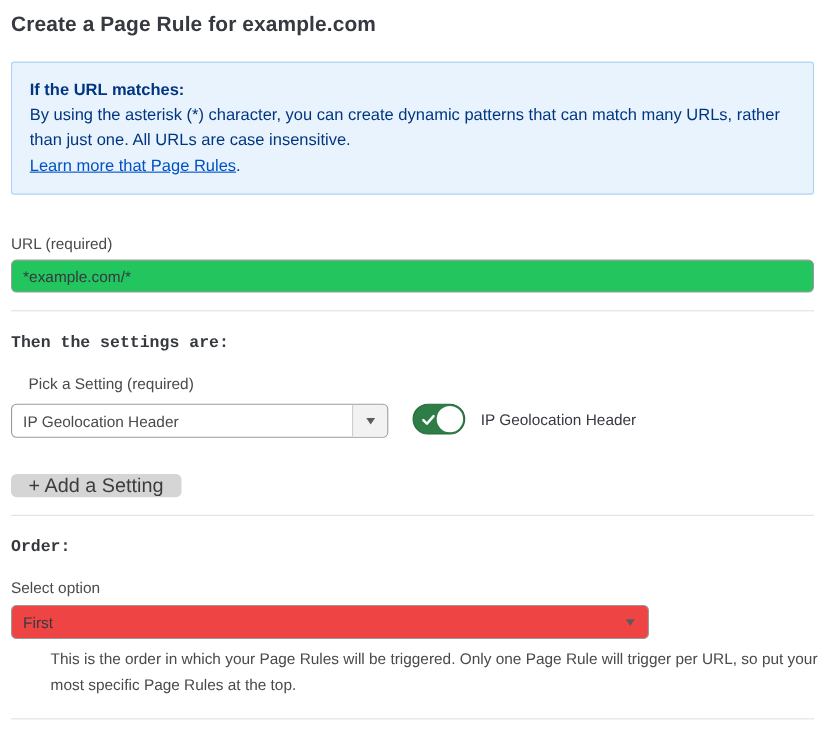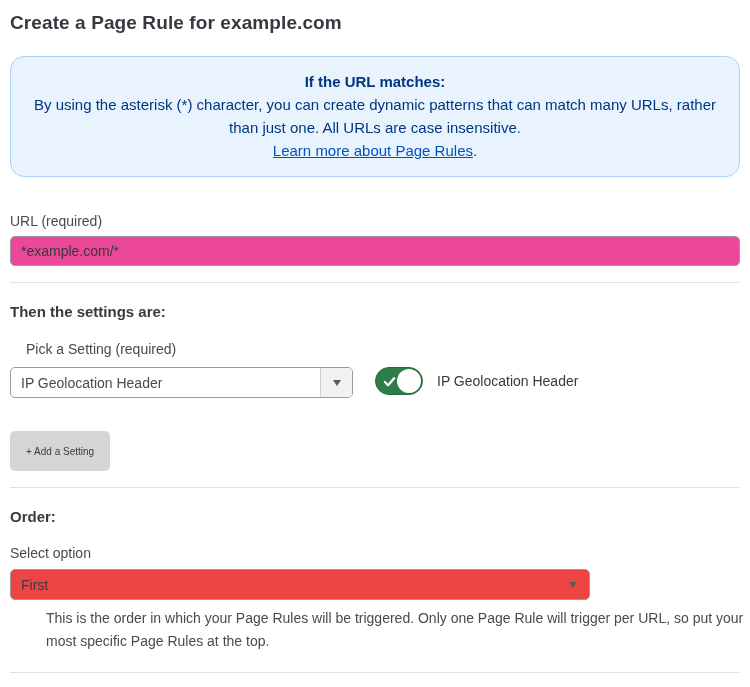--- a/index.html
+++ b/index.html
@@ -18,26 +18,25 @@
     font-weight: bold;
     color: #36393f;
     letter-spacing: 0.1px;
   }
 
   
   .info-box {
     margin-top: 22px;
     background: var(--info-bg, #e9f3fd);
     border: 1px solid var(--info-border, #abd3f7);
-    border-radius: 14px;
+    border-radius: 3px;
     padding: 13px 16px 14px 16px;
     color: var(--info-text, #003681);
     font-size: 15px;
     line-height: 23px;
-    text-align: center;
   }
   .info-box .info-heading { font-weight: bold; }
   .info-box a {
     color: var(--link, #0051c3);
     text-decoration: underline;
     cursor: pointer;
   }
 
   
   .field-label {
@@ -49,40 +48,41 @@
     display: block;
     width: 730px;
     height: 30px;
     margin-top: 7px;
     padding: 0 10px;
     font-family: "Liberation Sans", sans-serif;
     font-size: 14px;
     color: #36393f;
     border: 1px solid #9a9a9a;
     border-radius: 5px;
-    background: #ec4899;
+    background: #22c55e;
     outline: none;
   }
   .helper-text {
     margin-top: 8px;
     font-size: 14px;
     color: #4a4a4b;
   }
 
   .divider {
     border: none;
     border-top: 1px solid #e2e2e2;
     margin: 16px 0 0 0;
   }
 
   .section-heading {
     margin-top: 20px;
     font-size: 15px;
     font-weight: bold;
     color: #36393f;
+    font-family: Liberation Mono, monospace;
   }
 
   
   .setting-row {
     margin-top: 10px;
     display: flex;
     align-items: flex-start;
   }
   .select-box {
     display: flex;
@@ -151,26 +151,26 @@
     margin-left: 14px;
     font-size: 14px;
     color: #36393f;
   }
 
   
   .btn {
     display: inline-flex;
     align-items: center;
     justify-content: center;
-    height: 40px;
+    height: 21px;
     padding: 0 16px;
     border: none;
     border-radius: 5px;
     font-family: "Liberation Sans", sans-serif;
-    font-size: 10px;
+    font-size: 18px;
     cursor: pointer;
     white-space: nowrap;
   }
   .btn-gray { background: #d5d5d5; color: #3c3c3d; }
   .add-setting-btn { margin-top: 33px; }
 
   
   .wide-select {
     position: relative;
     margin-top: 8px;
@@ -201,21 +201,21 @@
 </head>
 <body>
 
 <div class="page">
 
   <h1 class="page-title">Create a Page Rule for example.com</h1>
 
   <div class="info-box">
     <div class="info-heading">If the URL matches:</div>
     <div>By using the asterisk (*) character, you can create dynamic patterns that can match many URLs, rather than just one. All URLs are case insensitive.</div>
-    <div><a>Learn more about Page Rules</a><span>.</span></div>
+    <div><a>Learn more that Page Rules</a><span>.</span></div>
   </div>
 
   <div class="field-label">URL (required)</div>
   <input class="text-input" type="text" value="*example.com/*" style="">
 
   <hr class="divider">
 
   <div class="section-heading">Then the settings are:</div>
 
   <div class="field-label" style="margin-top:21px;margin-left:16px;">Pick a Setting (required)</div>

